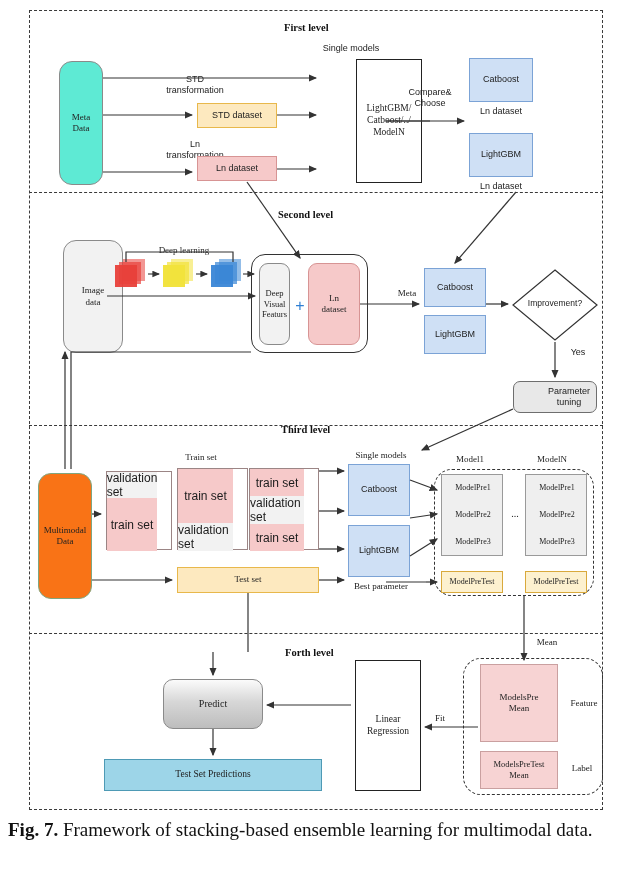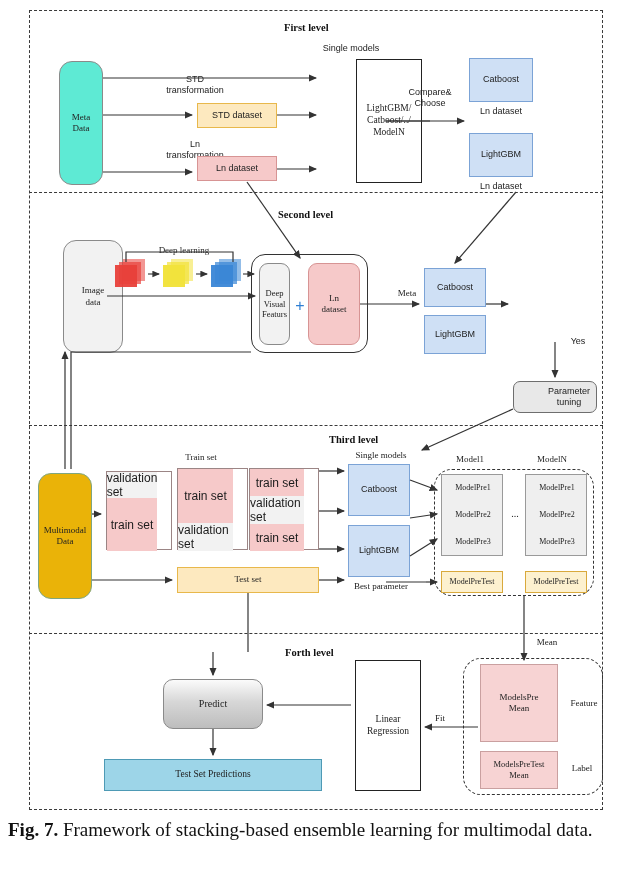--- a/index.html
+++ b/index.html
@@ -63,21 +63,21 @@
   }
   .serif { font-family: "Liberation Serif", serif; }
   .sans  { font-family: "Liberation Sans", sans-serif; }
 
   .rounded { border-radius: 13px; }
   .rounded-sm { border-radius: 5px; }
 
   .cream   { background: #5eead4; border: 1px solid #8a8a8a; }
   .gray    { background: #f2f2f2; border: 1px solid #8a8a8a; }
   .graydk  { background: #e8e8e8; border: 1px solid #6e6e6e; padding-left: 29px; }
-  .green   { background: #eab308; border: 1px solid #7fa67f; }
+  .green   { background: #f97316; border: 1px solid #7fa67f; }
   .yellow  { background: #fde9bf; border: 1px solid #e8b84b; }
   .yellow2 { background: #fdf1cf; border: 1px solid #d9a93c; }
   .pink    { background: #f6c9c9; border: 1px solid #d79494; }
   .pink-lt { background: #f7d3d3; border: 1px solid #caa0a0; }
   .blue    { background: #cfe0f5; border: 1px solid #7ba3d6; }
   .cyan    { background: #9dd5e8; border: 1px solid #4e9ab5; }
   .whitebox{ background: #ffffff; border: 1.2px solid #222222; }
 
   .predict-grad {
     background: linear-gradient(to bottom, #fbfbfb 0%, #d7d7d7 45%, #bdbdbd 100%);
@@ -159,21 +159,21 @@
 
 <div id="stage">
 
   <div class="frame"></div>
   <div class="divider" style="top:192px"></div>
   <div class="divider" style="top:425px"></div>
   <div class="divider" style="top:633px"></div>
 
   <div class="level-title" style="left:284px; top:22px;">First level</div>
   <div class="level-title" style="left:278px; top:209px;">Second level</div>
-  <div class="level-title" style="left:281px; top:434px;margin-left:48px;">Third level</div>
+  <div class="level-title" style="left:281px; top:424px;">Third level</div>
   <div class="level-title" style="left:285px; top:647px;">Forth level</div>
 
   <div class="node rounded cream serif" style="left:59px; top:61px; width:44px; height:124px;">
     <span style="white-space:pre-line">Meta
 Data</span>
   </div>
 
   <div class="lbl sans" style="left:140px; top:74px; width:110px;">STD
 transformation</div>
 
@@ -249,22 +249,28 @@
 
   <div class="lbl serif" style="left:387px; top:288px; width:40px;">Meta</div>
 
   <div class="node blue sans" style="left:424px; top:268px; width:62px; height:39px;">
     <span>Catboost</span>
   </div>
   <div class="node blue sans" style="left:424px; top:315px; width:62px; height:39px;">
     <span>LightGBM</span>
   </div>
 
-
-  <div class="lbl sans" style="left:563px; top:336px; width:30px;">Yes</div>
+  <div class="abs" style="left:512px; top:269px; width:86px; height:72px;">
+    <svg width="86" height="72" style="position:absolute;left:0;top:0;">
+      <polygon points="43,1 85,36 43,71 1,36" fill="#ffffff" stroke="#333333" stroke-width="1.2"></polygon>
+    </svg>
+    <div class="lbl sans" style="left:0; top:29px; width:86px; font-size:8.5px;">Improvement?</div>
+  </div>
+
+  <div class="lbl sans" style="left:563px; top:347px; width:30px;">Yes</div>
 
   <div class="node rounded-sm graydk sans" style="left:513px; top:381px; width:84px; height:32px; border-radius:7px;">
     <span style="white-space:pre-line">Parameter
 tuning</span>
   </div>
 
   <div class="node rounded green serif" style="left:38px; top:473px; width:54px; height:126px;">
     <span style="white-space:pre-line">Multimodal
 Data</span>
   </div>

